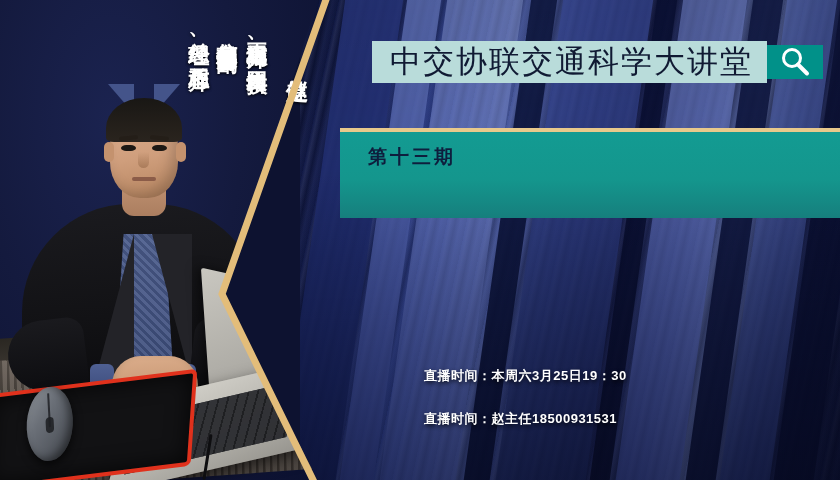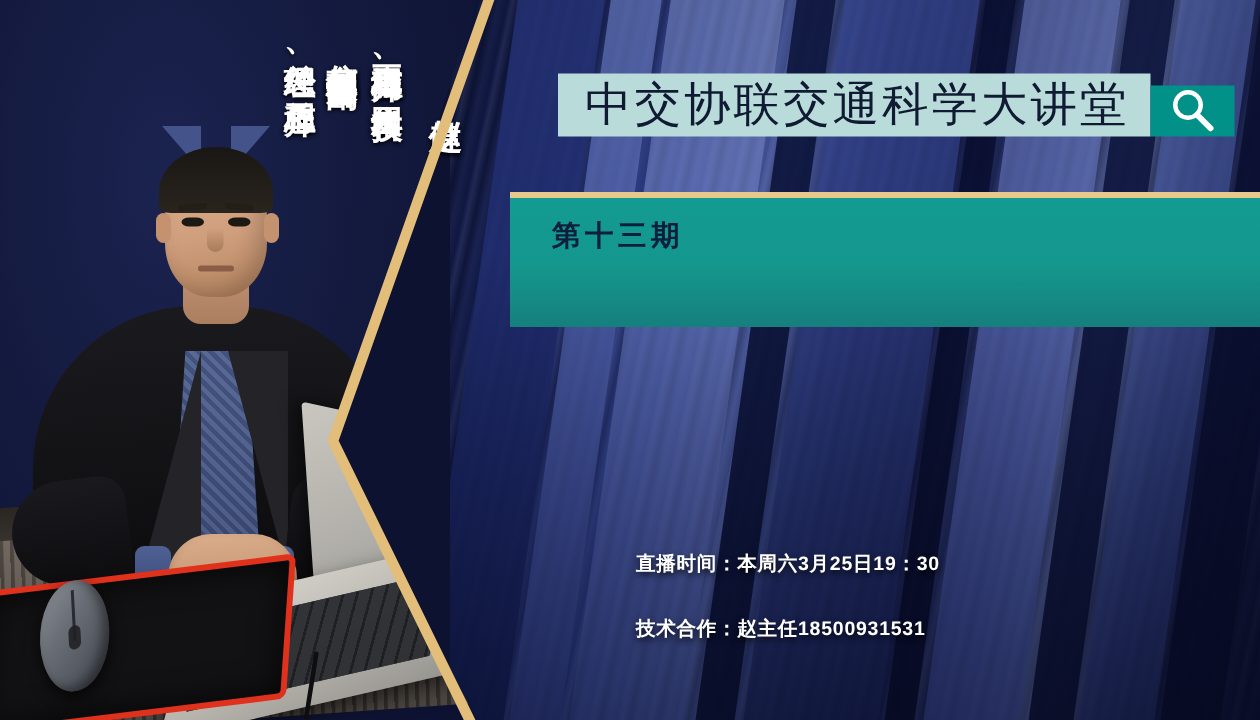--- a/index.html
+++ b/index.html
@@ -238,21 +238,21 @@
     font-family:"Liberation Sans","DejaVu Sans",sans-serif;
   }
   .v-name   { left:282px; top:62px;  font-size:22px; letter-spacing:2px; }
   .v-line1  { left:243px; top:26px;  font-size:21px; }
   .v-line2  { left:213px; top:26px;  font-size:21px; }
   .v-line3  { left:185px; top:26px;  font-size:21px; }
 
   
   .titlebar {
     position:absolute; left:372px; top:33px; height:58px;
-    display:flex; align-items:flex-end;
+    display:flex; align-items:center;
   }
   .titlebar-text {
     background:#b9dcda;
     display:flex; align-items:center;
     padding:0 14px 0 18px;
     font-size:31px; font-weight:500;
     color:#101a33;
     letter-spacing:2px;
     white-space:nowrap;
   }
@@ -387,15 +387,15 @@
       </svg>
     </div>
   </div>
 
   <div class="subtitle-box">
     <div class="subtitle-issue">第十三期</div>
   </div>
 
 
   <div class="info info-1">直播时间：本周六3月25日19：30</div>
-  <div class="info info-2">技术合作：赵主任18500931531</div>
+  <div class="info info-2">直播时间：赵主任18500931531</div>
 
 </div>
 
 </body></html>

